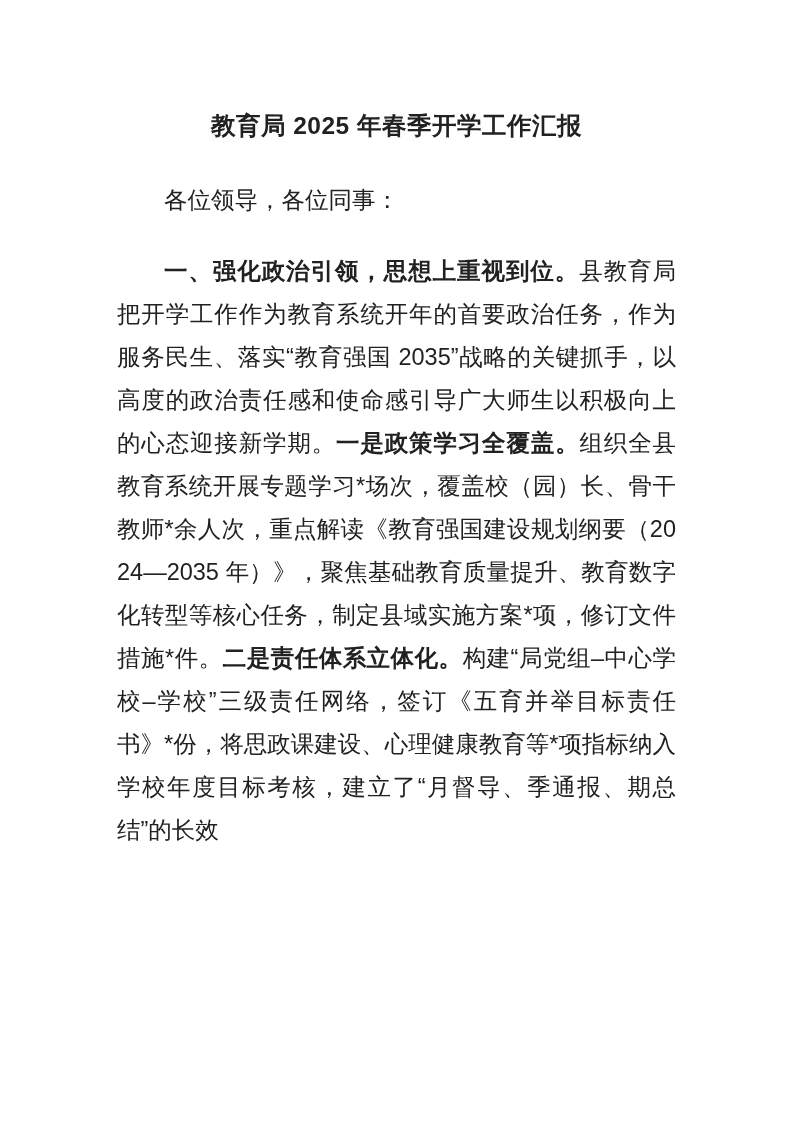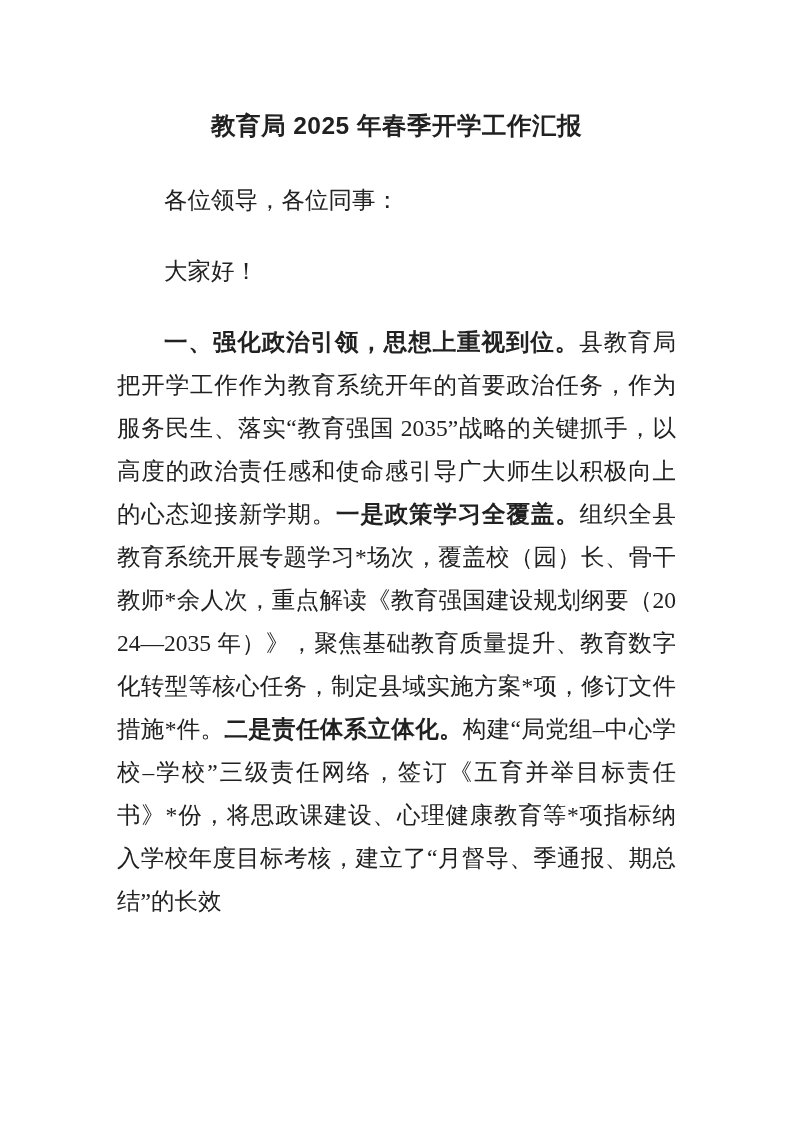--- a/index.html
+++ b/index.html
@@ -27,29 +27,27 @@
     margin: 0 0 32px 0;
     letter-spacing: 0.5px;
   }
   .para {
     font-size: 23.5px;
     line-height: 43px;
     margin: 0 0 28px 0;
     text-indent: 2em;
     text-align: justify;
     word-break: break-all;
-    font-family: Liberation Serif, serif;
   }
   .para .run-bold {
     font-weight: bold;
   }
 </style>
 </head>
 <body>
 
 <div class="page">
   <h1 class="doc-title">教育局 2025 年春季开学工作汇报</h1>
   <div class="doc-body">
       <p class="para"><span class="run-normal">各位领导，各位同事：</span></p>
-      <p class="para"><span class="run-normal">大家好！</span></p>
       <p class="para"><span class="run-bold">一、强化政治引领，思想上重视到位。</span><span class="run-normal">县教育局把开学工作作为教育系统开年的首要政治任务，作为服务民生、落实“教育强国 2035”战略的关键抓手，以高度的政治责任感和使命感引导广大师生以积极向上的心态迎接新学期。</span><span class="run-bold">一是政策学习全覆盖。</span><span class="run-normal">组织全县教育系统开展专题学习*场次，覆盖校（园）长、骨干教师*余人次，重点解读《教育强国建设规划纲要（2024—2035 年）》，聚焦基础教育质量提升、教育数字化转型等核心任务，制定县域实施方案*项，修订文件措施*件。</span><span class="run-bold">二是责任体系立体化。</span><span class="run-normal">构建“局党组–中心学校–学校”三级责任网络，签订《五育并举目标责任书》*份，将思政课建设、心理健康教育等*项指标纳入学校年度目标考核，建立了“月督导、季通报、期总结”的长效</span></p>
     </div>
 </div>
 
 </body></html>

